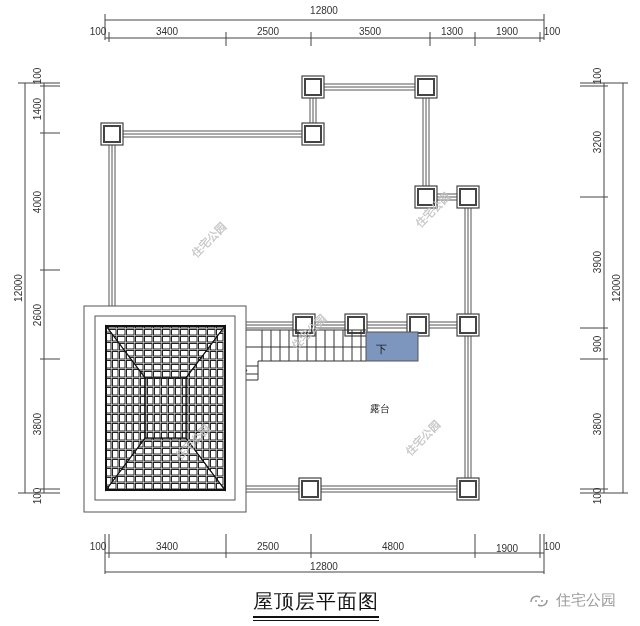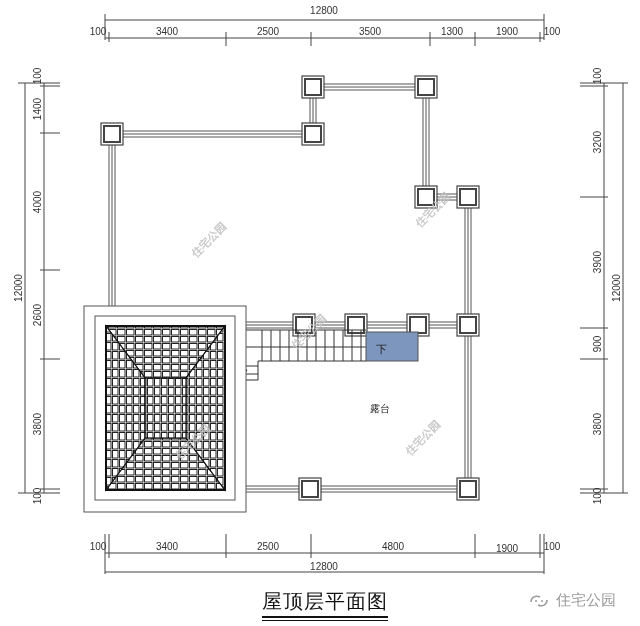--- a/index.html
+++ b/index.html
@@ -1,19 +1,19 @@
 <!DOCTYPE html>
 <html><head>
   <meta charset="utf-8">
   <style>
     html, body { margin: 0; padding: 0; background: #ffffff; }
     body { width: 640px; height: 626px; position: relative; overflow: hidden; font-family: "Liberation Sans", sans-serif; }
     #plan { position: absolute; left: 0; top: 0; }
     .dim-text { font-family: "Liberation Sans", sans-serif; font-size: 10px; fill: #333; }
-    .title-wrap { position: absolute; left: 262px; top: 588px; }
+    .title-wrap { position: absolute; left: 253px; top: 588px; }
     .title { font-family: "DejaVu Sans", sans-serif; font-size: 20px; color: #111; letter-spacing: 1px; line-height: 26px; }
     .title-underline1 { height: 2px; background: #111; margin-top: 2px; }
     .title-underline2 { height: 1px; background: #111; margin-top: 2px; }
     .brand { position: absolute; left: 528px; top: 591px; display: flex; align-items: center; gap: 6px; color: #9a9a9a; font-family: "DejaVu Sans", sans-serif; font-size: 15px; }
     .brand-icon { width: 22px; height: 16px; }
   </style>
 </head>
 <body>
 
 <svg id="plan" width="640" height="626" viewBox="0 0 640 626" xmlns="http://www.w3.org/2000/svg">

